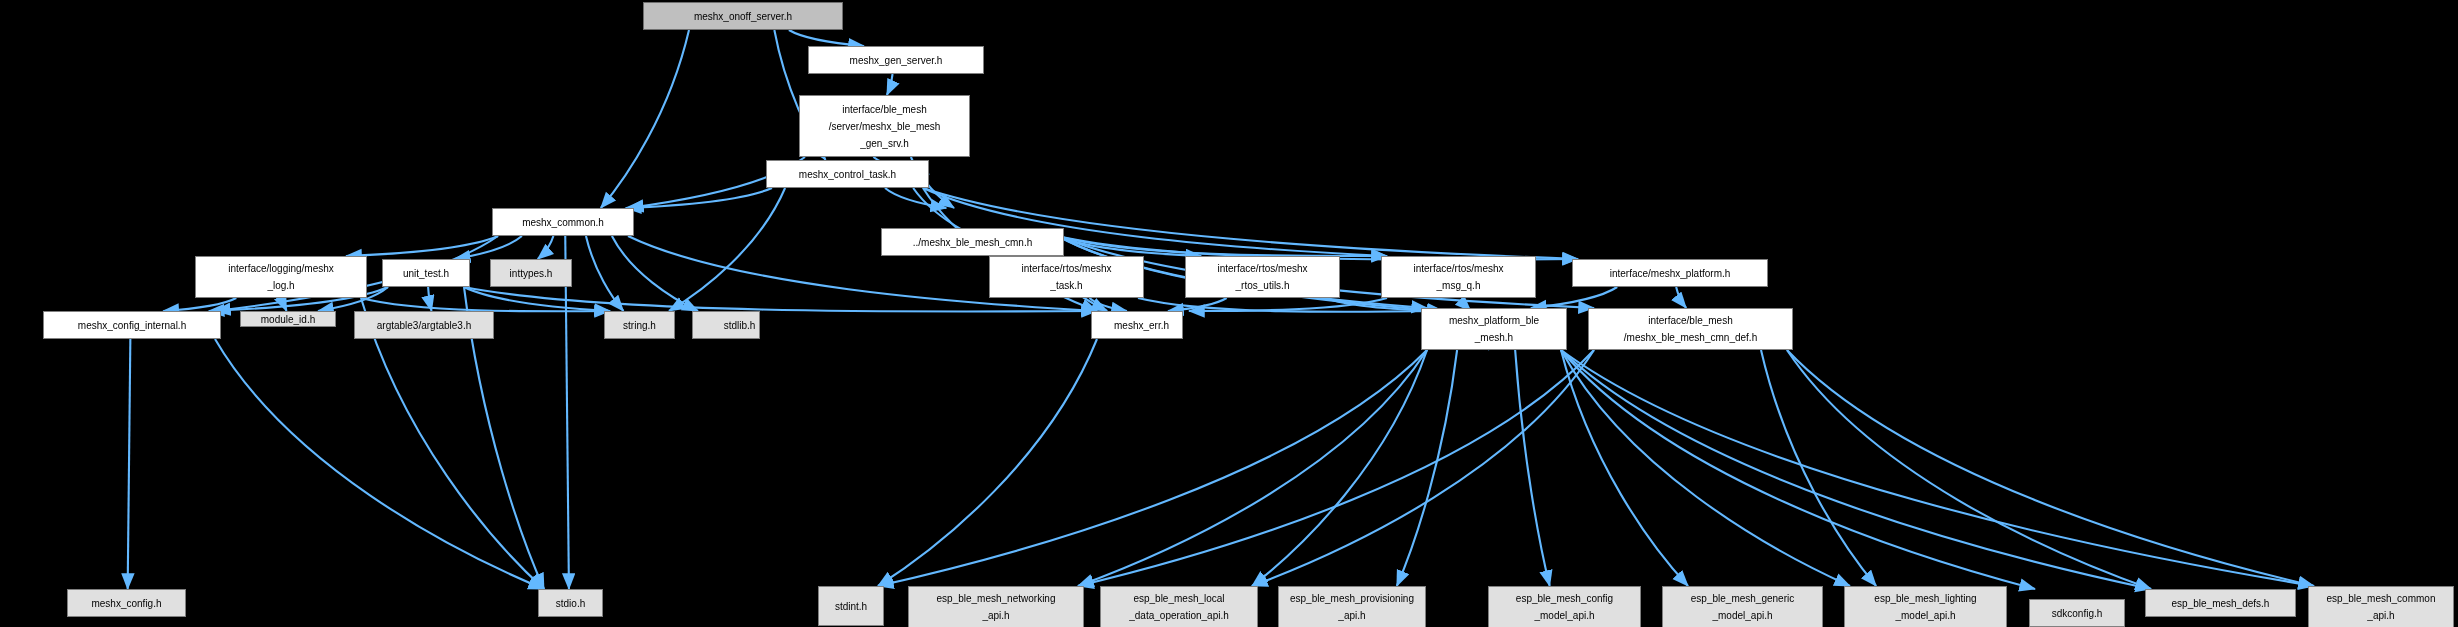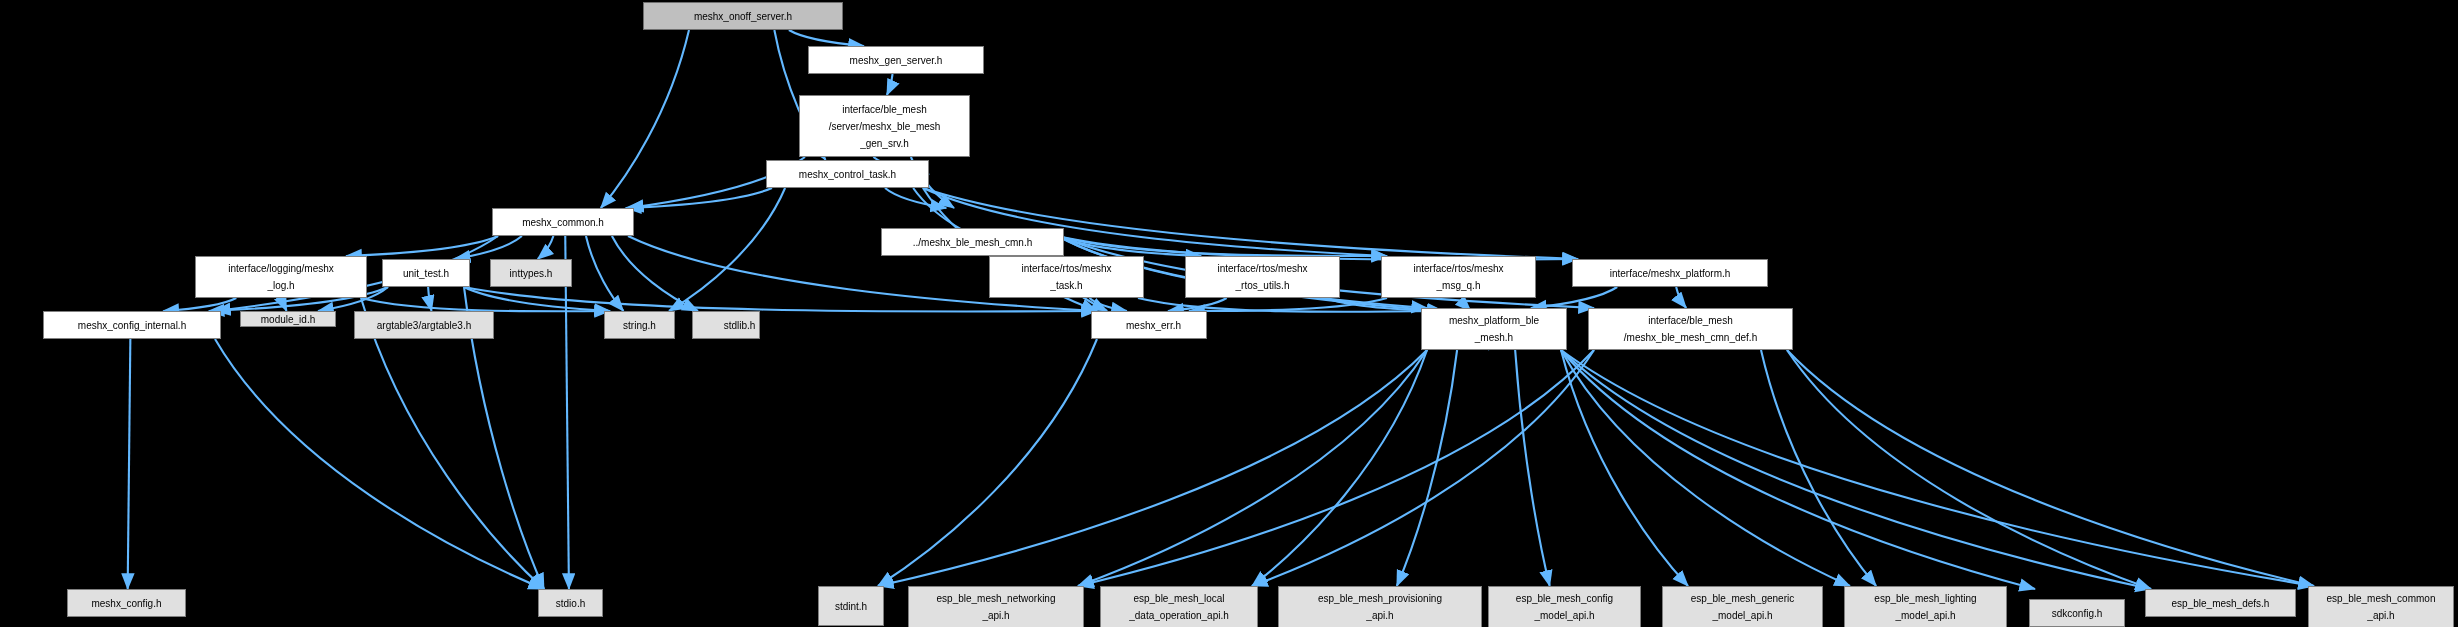--- a/index.html
+++ b/index.html
@@ -127,34 +127,34 @@
       <div class="node white" style="left: 1185px; top: 256px; width: 155px; height: 42px;">interface/rtos/meshx
 _rtos_utils.h</div>
       <div class="node white" style="left: 1381px; top: 256px; width: 155px; height: 42px;">interface/rtos/meshx
 _msg_q.h</div>
       <div class="node white" style="left: 1572px; top: 259px; width: 196px; height: 28px;">interface/meshx_platform.h</div>
       <div class="node white" style="left: 43px; top: 311px; width: 178px; height: 28px;">meshx_config_internal.h</div>
       <div class="node grey" style="left: 240px; top: 311px; width: 96px; height: 16px;">module_id.h</div>
       <div class="node grey" style="left: 354px; top: 311px; width: 140px; height: 28px;">argtable3/argtable3.h</div>
       <div class="node grey" style="left: 604px; top: 311px; width: 71px; height: 28px;">string.h</div>
       <div class="node grey" style="left: 692px; top: 311px; width: 68px; height: 28px; padding-left: 32px;">stdlib.h</div>
-      <div class="node white" style="left: 1091px; top: 311px; width: 116px; height: 28px; padding-left: 14px;">meshx_err.h</div>
+      <div class="node white" style="left: 1091px; top: 311px; width: 92px; height: 28px; padding-left: 14px;">meshx_err.h</div>
       <div class="node grey" style="left: 1437px; top: 311px; width: 74px; height: 28px;">stddef.h</div>
       <div class="node white" style="left: 1421px; top: 308px; width: 146px; height: 42px;">meshx_platform_ble
 _mesh.h</div>
       <div class="node white" style="left: 1588px; top: 308px; width: 205px; height: 42px;">interface/ble_mesh
 /meshx_ble_mesh_cmn_def.h</div>
       <div class="node grey" style="left: 67px; top: 589px; width: 119px; height: 28px; text-align: right;">meshx_config.h</div>
       <div class="node grey" style="left: 538px; top: 589px; width: 65px; height: 28px;">stdio.h</div>
       <div class="node grey" style="left: 818px; top: 586px; width: 66px; height: 40px;">stdint.h</div>
       <div class="node grey" style="left: 908px; top: 586px; width: 176px; height: 42px;">esp_ble_mesh_networking
 _api.h</div>
       <div class="node grey" style="left: 1100px; top: 586px; width: 158px; height: 42px; text-align: center;">esp_ble_mesh_local
 _data_operation_api.h</div>
-      <div class="node grey" style="left: 1278px; top: 586px; width: 204px; height: 42px;">esp_ble_mesh_provisioning
+      <div class="node grey" style="left: 1278px; top: 586px; width: 148px; height: 42px;">esp_ble_mesh_provisioning
 _api.h</div>
       <div class="node grey" style="left: 1488px; top: 586px; width: 153px; height: 42px;">esp_ble_mesh_config
 _model_api.h</div>
       <div class="node grey" style="left: 1662px; top: 586px; width: 161px; height: 42px;">esp_ble_mesh_generic
 _model_api.h</div>
       <div class="node grey" style="left: 1844px; top: 586px; width: 163px; height: 42px;">esp_ble_mesh_lighting
 _model_api.h</div>
       <div class="node grey" style="left: 2029px; top: 589px; width: 96px; height: 28px; margin-top: 10px;">sdkconfig.h</div>
       <div class="node grey" style="left: 2145px; top: 589px; width: 151px; height: 28px;">esp_ble_mesh_defs.h</div>
       <div class="node grey" style="left: 2308px; top: 586px; width: 146px; height: 42px;">esp_ble_mesh_common

